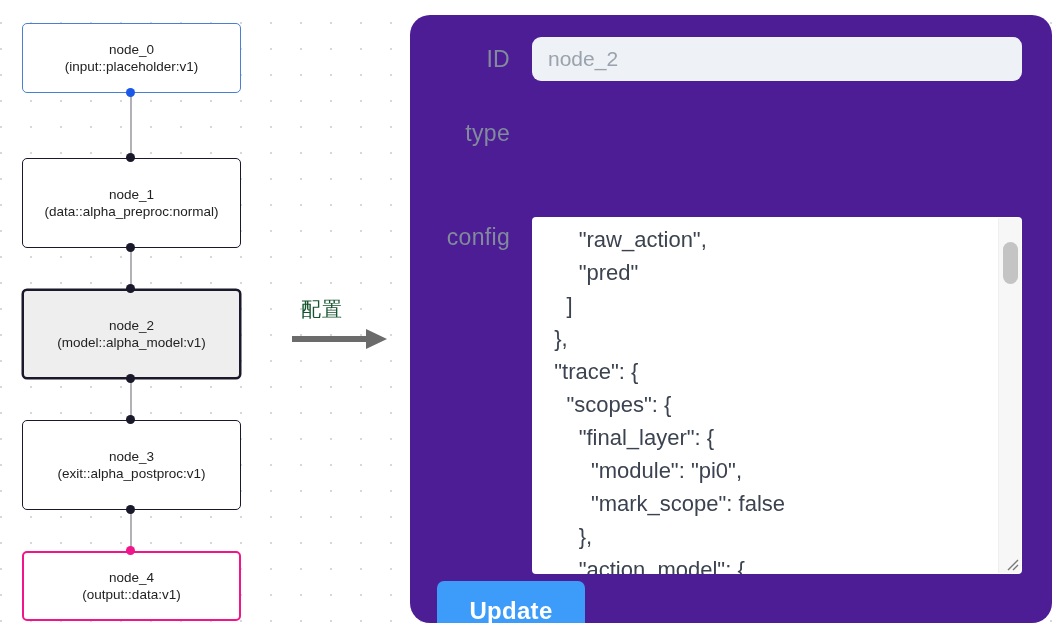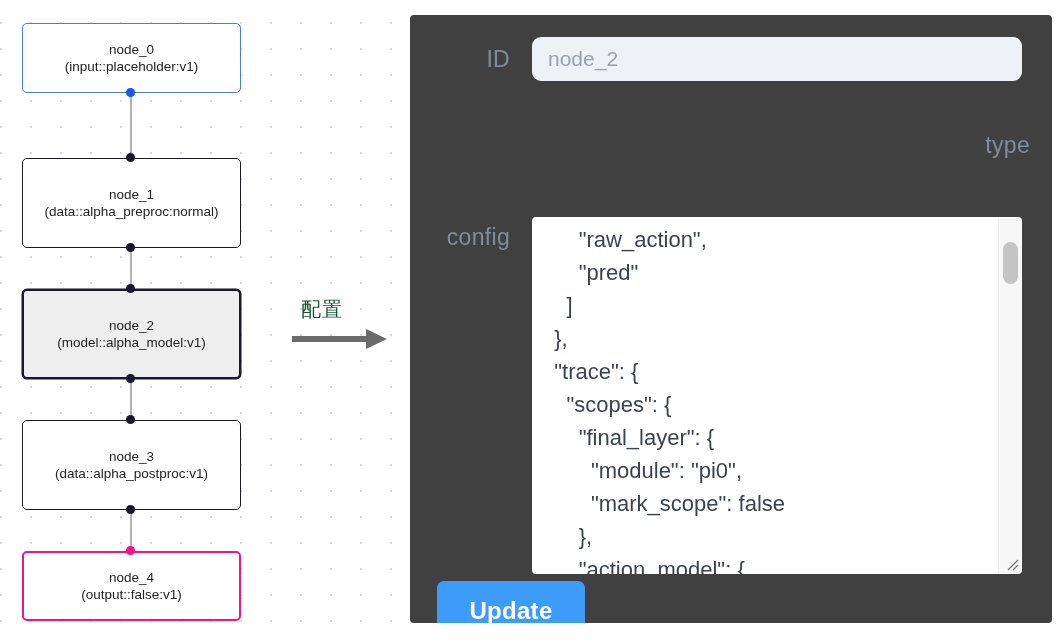--- a/index.html
+++ b/index.html
@@ -109,22 +109,22 @@
     height: 22px;
   }
 
   
   #config-panel {
     position: absolute;
     left: 410px;
     top: 15px;
     width: 642px;
     height: 608px;
-    background: #404040;
-    border-radius: 4px;
+    background: #4c1d95;
+    border-radius: 20px;
     overflow: hidden;
   }
   .field-row {
     position: absolute;
     left: 0;
     width: 642px;
     display: flex;
     align-items: flex-start;
   }
   .field-label {
@@ -243,25 +243,25 @@
     <div class="node" style="top:158px;height:90px;">
       <span class="node-text">node_1
 (data::alpha_preproc:normal)</span>
     </div>
     <div class="node node-selected" style="top:289px;height:90px;">
       <span class="node-text">node_2
 (model::alpha_model:v1)</span>
     </div>
     <div class="node" style="top:420px;height:90px;">
       <span class="node-text">node_3
-(data::alpha_postproc:v1)</span>
+(exit::alpha_postproc:v1)</span>
     </div>
     <div class="node node-output" style="top:551px;height:70px;">
       <span class="node-text">node_4
-(output::false:v1)</span>
+(output::data:v1)</span>
     </div>
 
     <div class="port port-blue" style="top:88px;"></div>
     <div class="port" style="top:153px;"></div>
     <div class="port" style="top:243px;"></div>
     <div class="port" style="top:284px;"></div>
     <div class="port" style="top:374px;"></div>
     <div class="port" style="top:415px;"></div>
     <div class="port" style="top:505px;"></div>
     <div class="port port-pink" style="top:546px;"></div>
@@ -274,21 +274,21 @@
     </svg>
   </div>
 
   <div id="config-panel">
 
     <div class="field-row" style="top:22px;">
       <div class="field-label">ID</div>
       <input class="text-input" type="text" value="node_2" style="">
     </div>
 
-    <div class="field-row" style="top:108px;justify-content:flex-end;">
+    <div class="field-row" style="top:96px;">
       <div class="field-label">type</div>
     </div>
 
     <div class="field-row" id="config-field-row">
       <div class="field-label label-top">config</div>
       <div id="config-textarea-wrap">
         <textarea id="config-textarea" spellcheck="false" style="">      "raw_action",
       "pred"
     ]
   },

